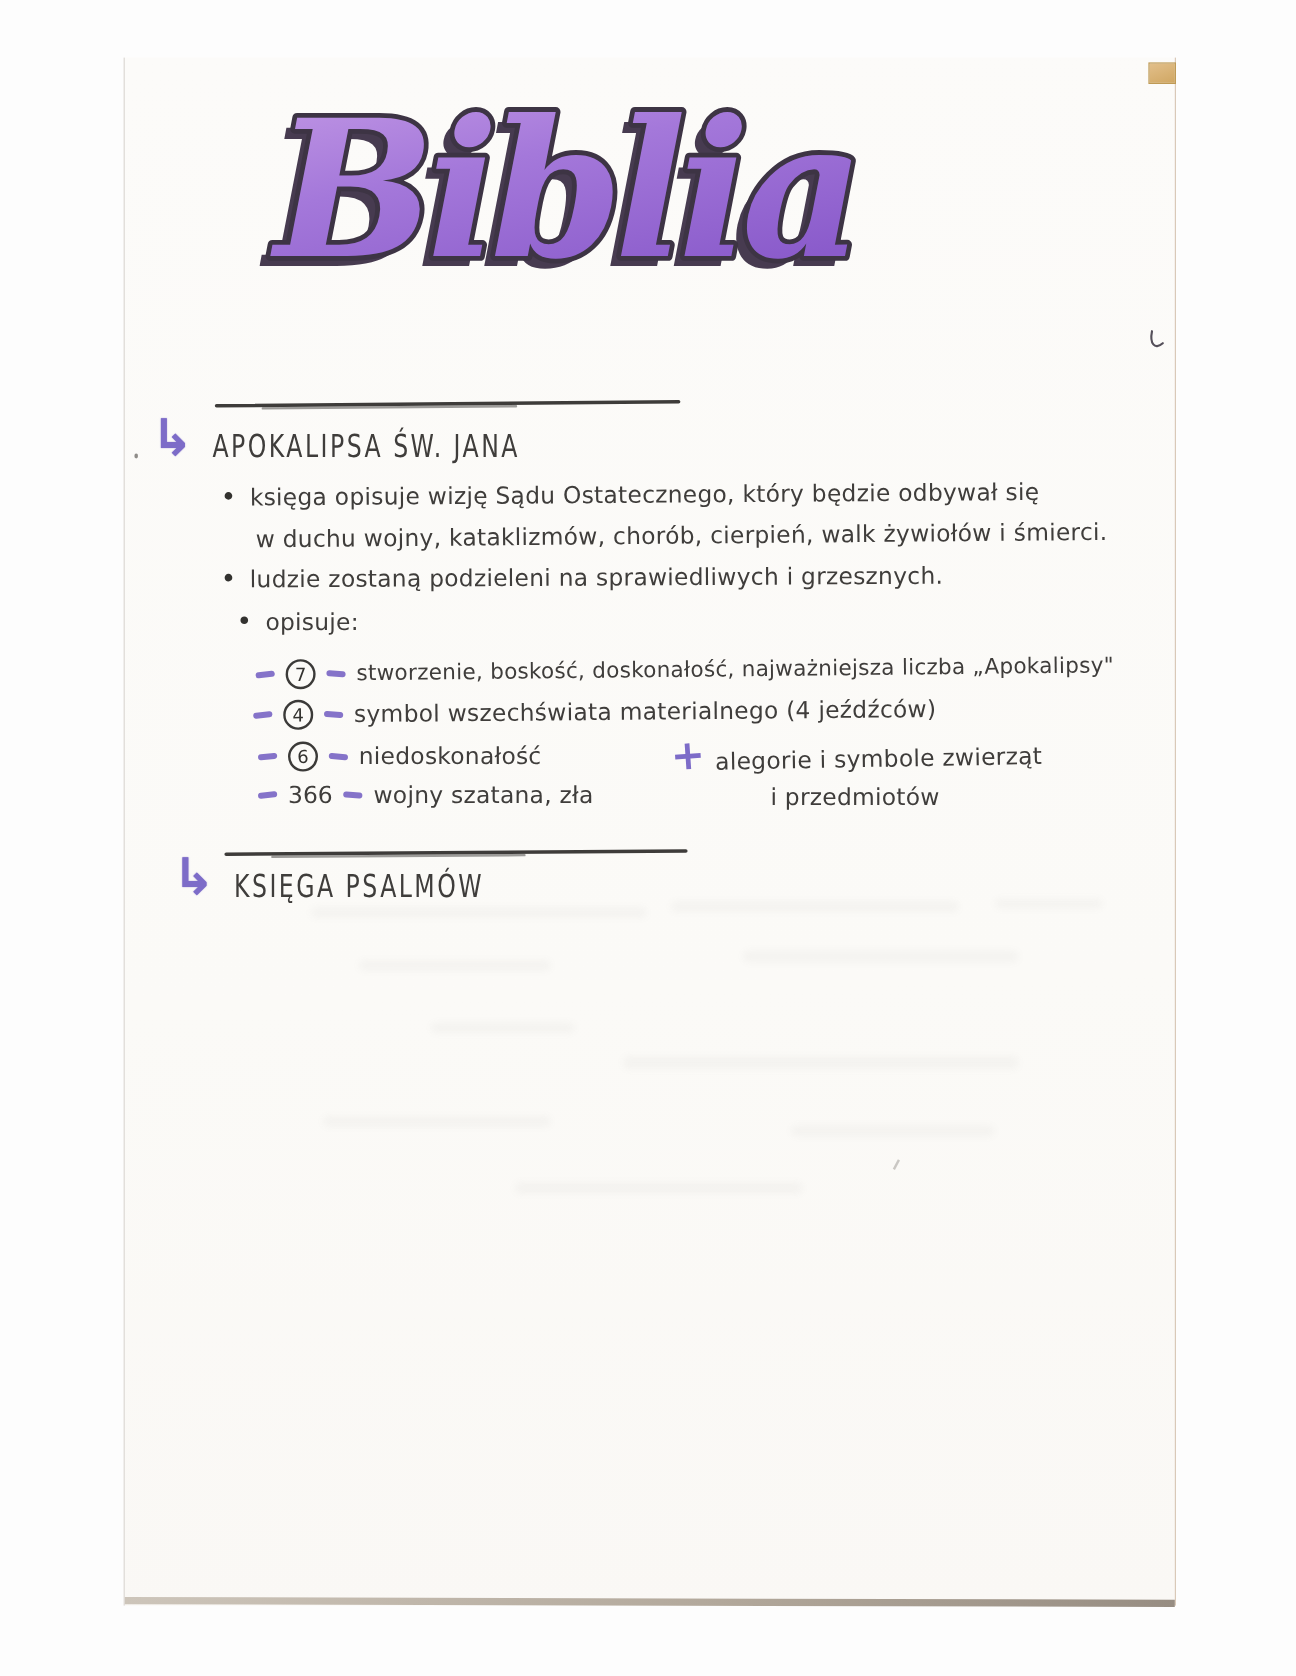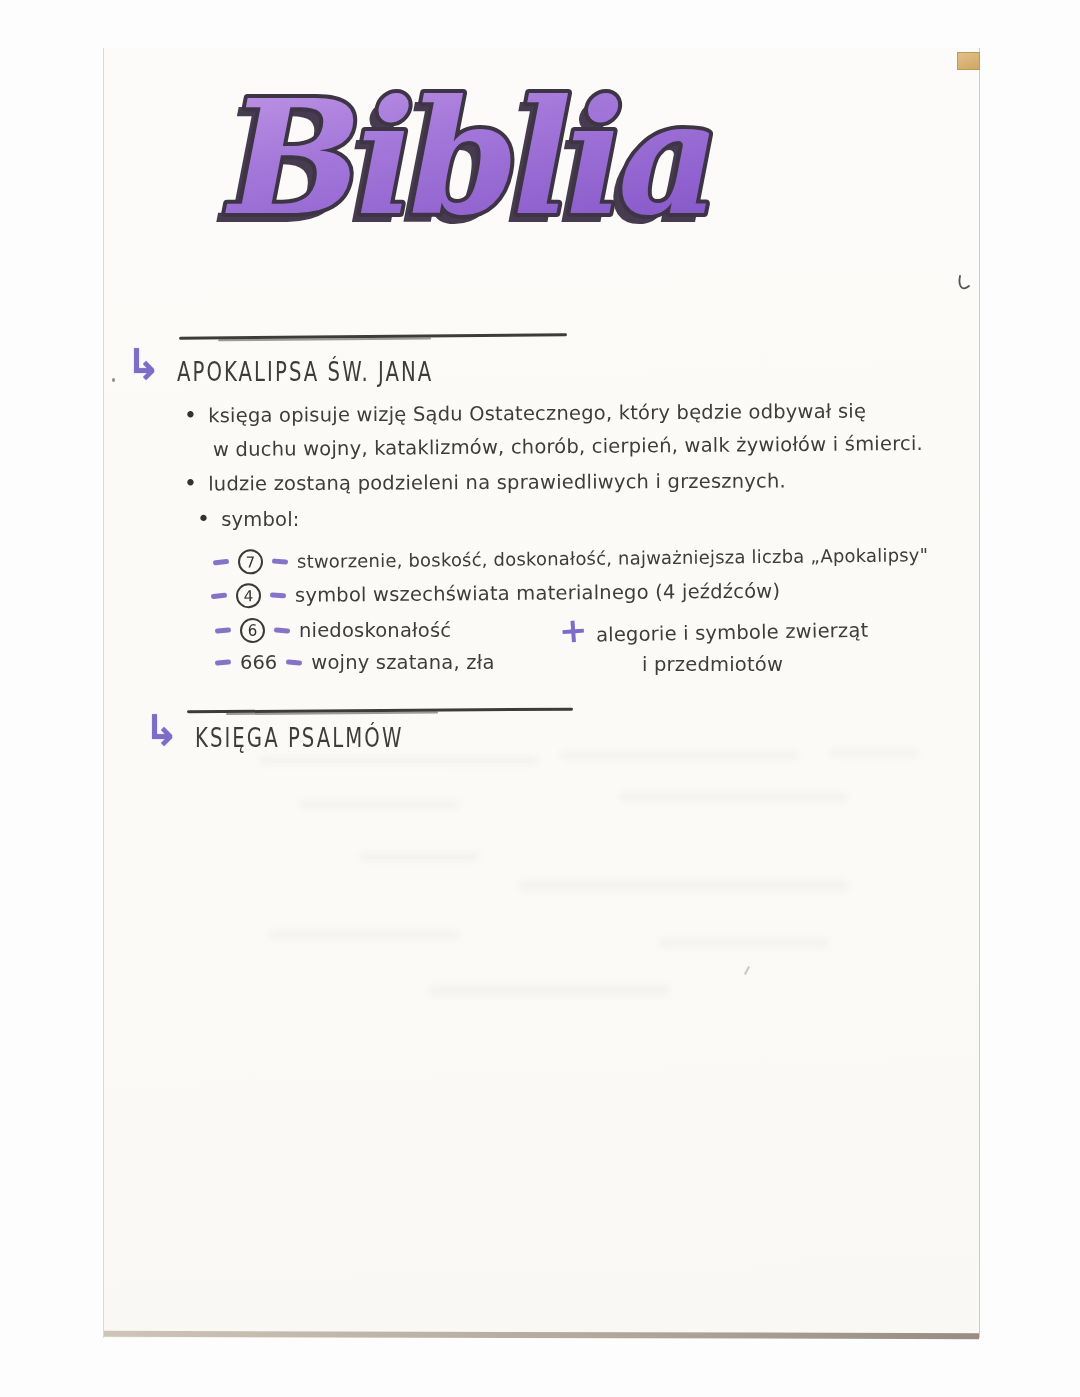--- a/index.html
+++ b/index.html
@@ -115,21 +115,21 @@
     <div class="row hand r-b1a">
       <span class="bullet">•</span><span>księga opisuje wizję Sądu Ostatecznego, który będzie odbywał się</span>
     </div>
     <div class="row hand r-b1b">
       <span>w duchu wojny, kataklizmów, chorób, cierpień, walk żywiołów i śmierci.</span>
     </div>
     <div class="row hand r-b2">
       <span class="bullet">•</span><span>ludzie zostaną podzieleni na sprawiedliwych i grzesznych.</span>
     </div>
     <div class="row hand r-b3">
-      <span class="bullet">•</span><span>symbol:</span>
+      <span class="bullet">•</span><span>opisuje:</span>
     </div>
 
     <div class="sym-row sym-1">
       <span class="pdash"></span>
       <span class="circ">7</span>
       <span class="pdash alt"></span>
       <span class="hand sym-text tight">stworzenie, boskość, doskonałość, najważniejsza liczba „Apokalipsy"</span>
     </div>
     <div class="sym-row sym-2">
       <span class="pdash"></span>
@@ -138,21 +138,21 @@
       <span class="hand sym-text">symbol wszechświata materialnego (4 jeźdźców)</span>
     </div>
     <div class="sym-row sym-3">
       <span class="pdash"></span>
       <span class="circ">6</span>
       <span class="pdash alt"></span>
       <span class="hand sym-text">niedoskonałość</span>
     </div>
     <div class="sym-row sym-4">
       <span class="pdash"></span>
-      <span class="num-plain">666</span>
+      <span class="num-plain">366</span>
       <span class="pdash alt"></span>
       <span class="hand sym-text">wojny szatana, zła</span>
     </div>
 
     <div class="note-plus">+</div>
     <div class="row hand r-note1">
       <span>alegorie i symbole zwierząt</span>
     </div>
     <div class="row hand r-note2">
       <span>i przedmiotów</span>

